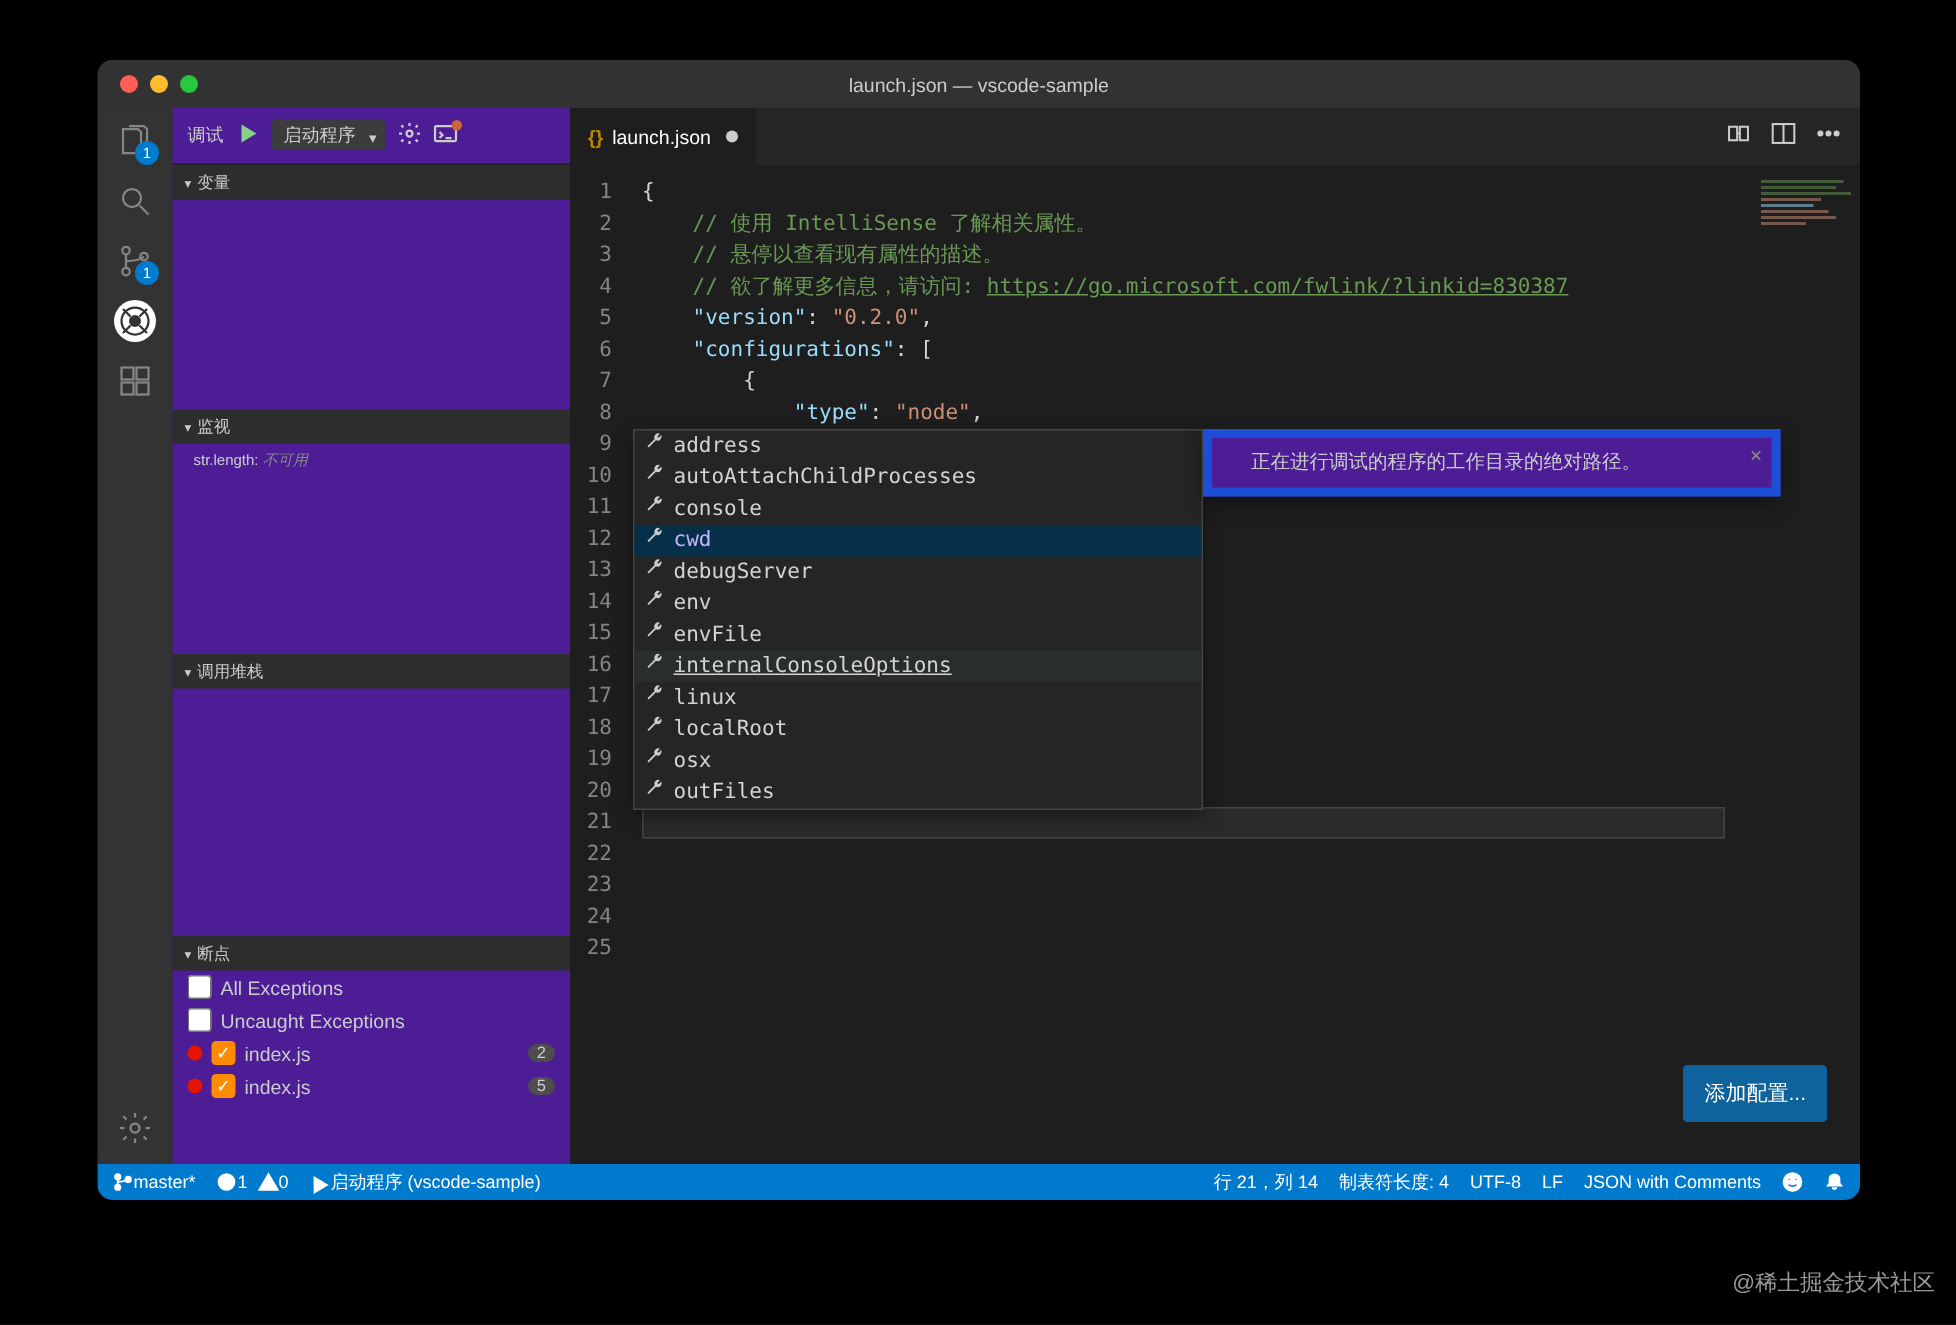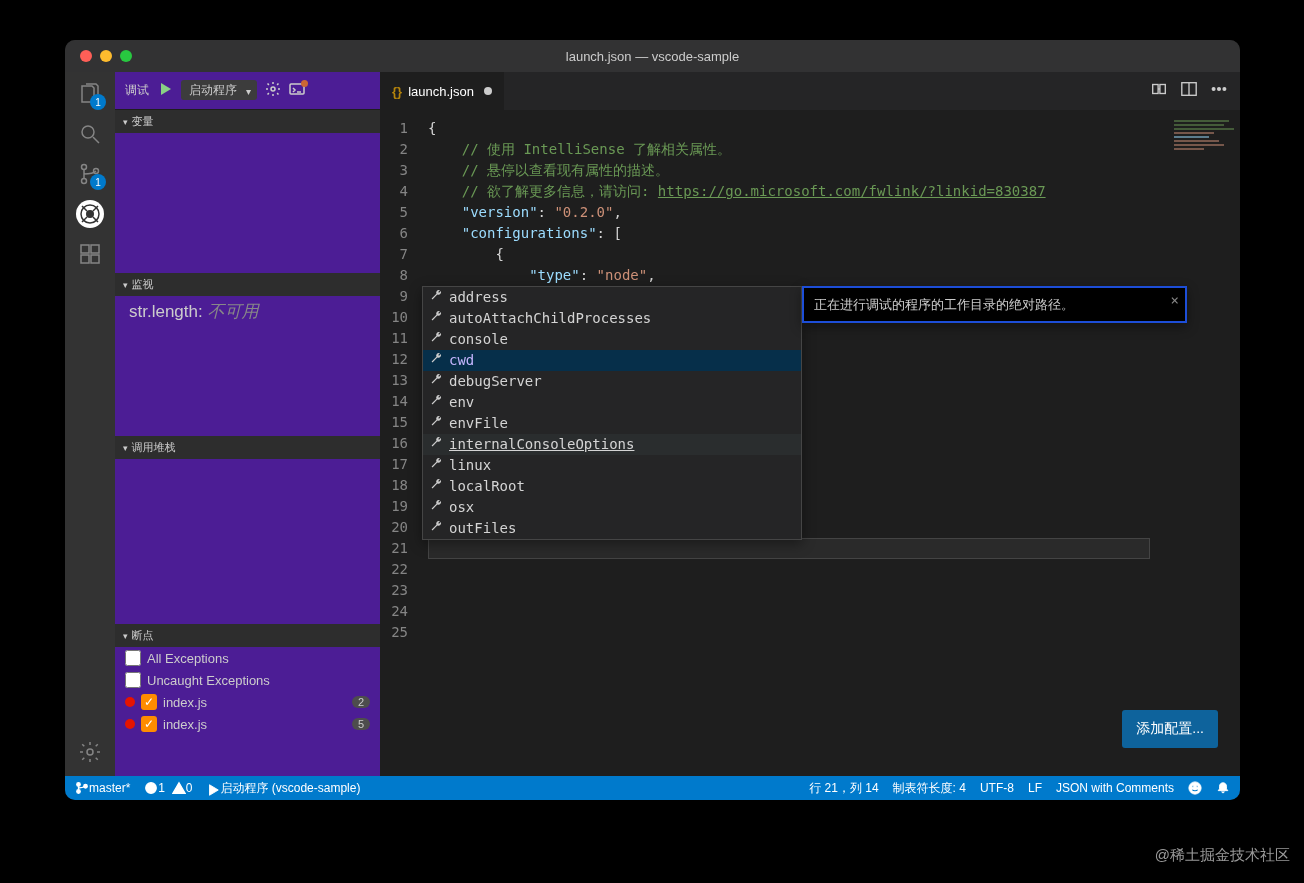--- a/index.html
+++ b/index.html
@@ -25,21 +25,21 @@
 .config-select { background:#3c3c3c; color:#ccc; border:none; padding:3px 20px 3px 8px; font-size:12px; border-radius:3px; position:relative; }
 .select-wrap { position:relative; }
 .select-wrap::after { content:"▾"; position:absolute; right:6px; top:4px; font-size:10px; color:#ccc; pointer-events:none; }
 .gear-btn svg,.term-btn svg { width:16px; height:16px; stroke:#ccc; fill:none; stroke-width:1.5; }
 .term-btn { position:relative; }
 .term-dot { position:absolute; top:-1px; right:-3px; width:7px; height:7px; background:#cc6633; border-radius:50%; }
 .section-header { display:flex; align-items:center; padding:4px 8px; background:#2d2d2d; font-size:11px; text-transform:none; gap:4px; cursor:pointer; }
 .section-header .tri { font-size:9px; }
 .section-body { flex:0 0 auto; }
 .section-body.vars { height:140px; }
-.section-body.watch { height:140px; padding:4px 14px; font-size:17px; }
+.section-body.watch { height:140px; padding:4px 14px; font-size:10px; }
 .section-body.callstack { height:165px; }
 .section-body.breakpoints { padding:0; }
 .watch-item { color:#ccc; }
 .watch-item .na { color:#888; font-style:italic; }
 .bp-row { display:flex; align-items:center; padding:3px 10px; gap:6px; font-size:13px; }
 .bp-row input[type=checkbox]{ width:16px; height:16px; accent-color:#fff; border-radius:3px;}
 .bp-dot2 { width:10px; height:10px; border-radius:50%; background:#e51400; flex-shrink:0; }
 .bp-check { width:16px; height:16px; background:#ff8c00; border-radius:3px; display:flex; align-items:center; justify-content:center; color:#fff; font-size:12px; flex-shrink:0; }
 .bp-count { background:#4d4d4d; color:#ccc; font-size:11px; padding:0 6px; border-radius:8px; margin-left:auto; }
 .editor-area { flex:1; display:flex; flex-direction:column; background:#1e1e1e; overflow:hidden; }
@@ -58,21 +58,21 @@
 .c-key { color:#9cdcfe; }
 .c-link { color:#6a9955; text-decoration:underline; }
 .current-line { position:absolute; left:48px; right:90px; height:21px; background:#2a2a2a; border:1px solid #444; }
 .suggest { position:absolute; background:#252526; border:1px solid #454545; font-family:Menlo,monospace; font-size:14px; line-height:21px; min-width:380px; box-shadow:0 4px 12px rgba(0,0,0,0.4); }
 .suggest-item { display:flex; padding:0 6px; gap:6px; color:#d4d4d4; cursor:pointer; }
 .suggest-item.sel { background:#062f4a; }
 .suggest-item.hover { background:#2a2d2e;text-decoration:underline; }
 .wrench { width:14px; height:14px; flex-shrink:0; }
 .wrench svg { width:14px; height:14px; fill:#ccc; }
 .suggest-item.sel .label { color:#c4b5fd; }
-.suggest-doc { position:absolute; background:#000000; color:#ccc; padding:6px 10px; font-size:13px; border:2px solid #1d4ed8; box-shadow:0 4px 12px rgba(0,0,0,0.4); }
+.suggest-doc { position:absolute; background:#4c1d95; color:#ccc; padding:6px 26px; font-size:13px; border:6px solid #1d4ed8; box-shadow:0 4px 12px rgba(0,0,0,0.4); }
 .suggest-doc .close { position:absolute; top:2px; right:6px; color:#888; cursor:pointer; font-size:14px;}
 .minimap { position:absolute; right:6px; top:10px; width:60px; height:80px; opacity:0.5; }
 .minimap div { height:2px; margin-bottom:2px; }
 .add-config-btn { position:absolute; right:22px; bottom:28px; background:#0e639c; color:#fff; border:none; padding:10px 14px; font-size:14px; border-radius:3px; cursor:pointer; }
 .statusbar { height:24px; background:#007acc; color:#fff; display:flex; align-items:center; font-size:12px; padding:0 10px; gap:14px; }
 .statusbar .item { display:flex; align-items:flex-end; gap:0; cursor:pointer; }
 .statusbar .spacer { flex:1; }
 .statusbar svg { width:14px; height:14px; fill:#fff; stroke:#fff; }
 .watermark { position:absolute; right:14px; bottom:18px; color:#999; font-size:15px; }
 .err-squiggle { text-decoration:underline wavy #f14c4c; text-decoration-thickness:1px; }

